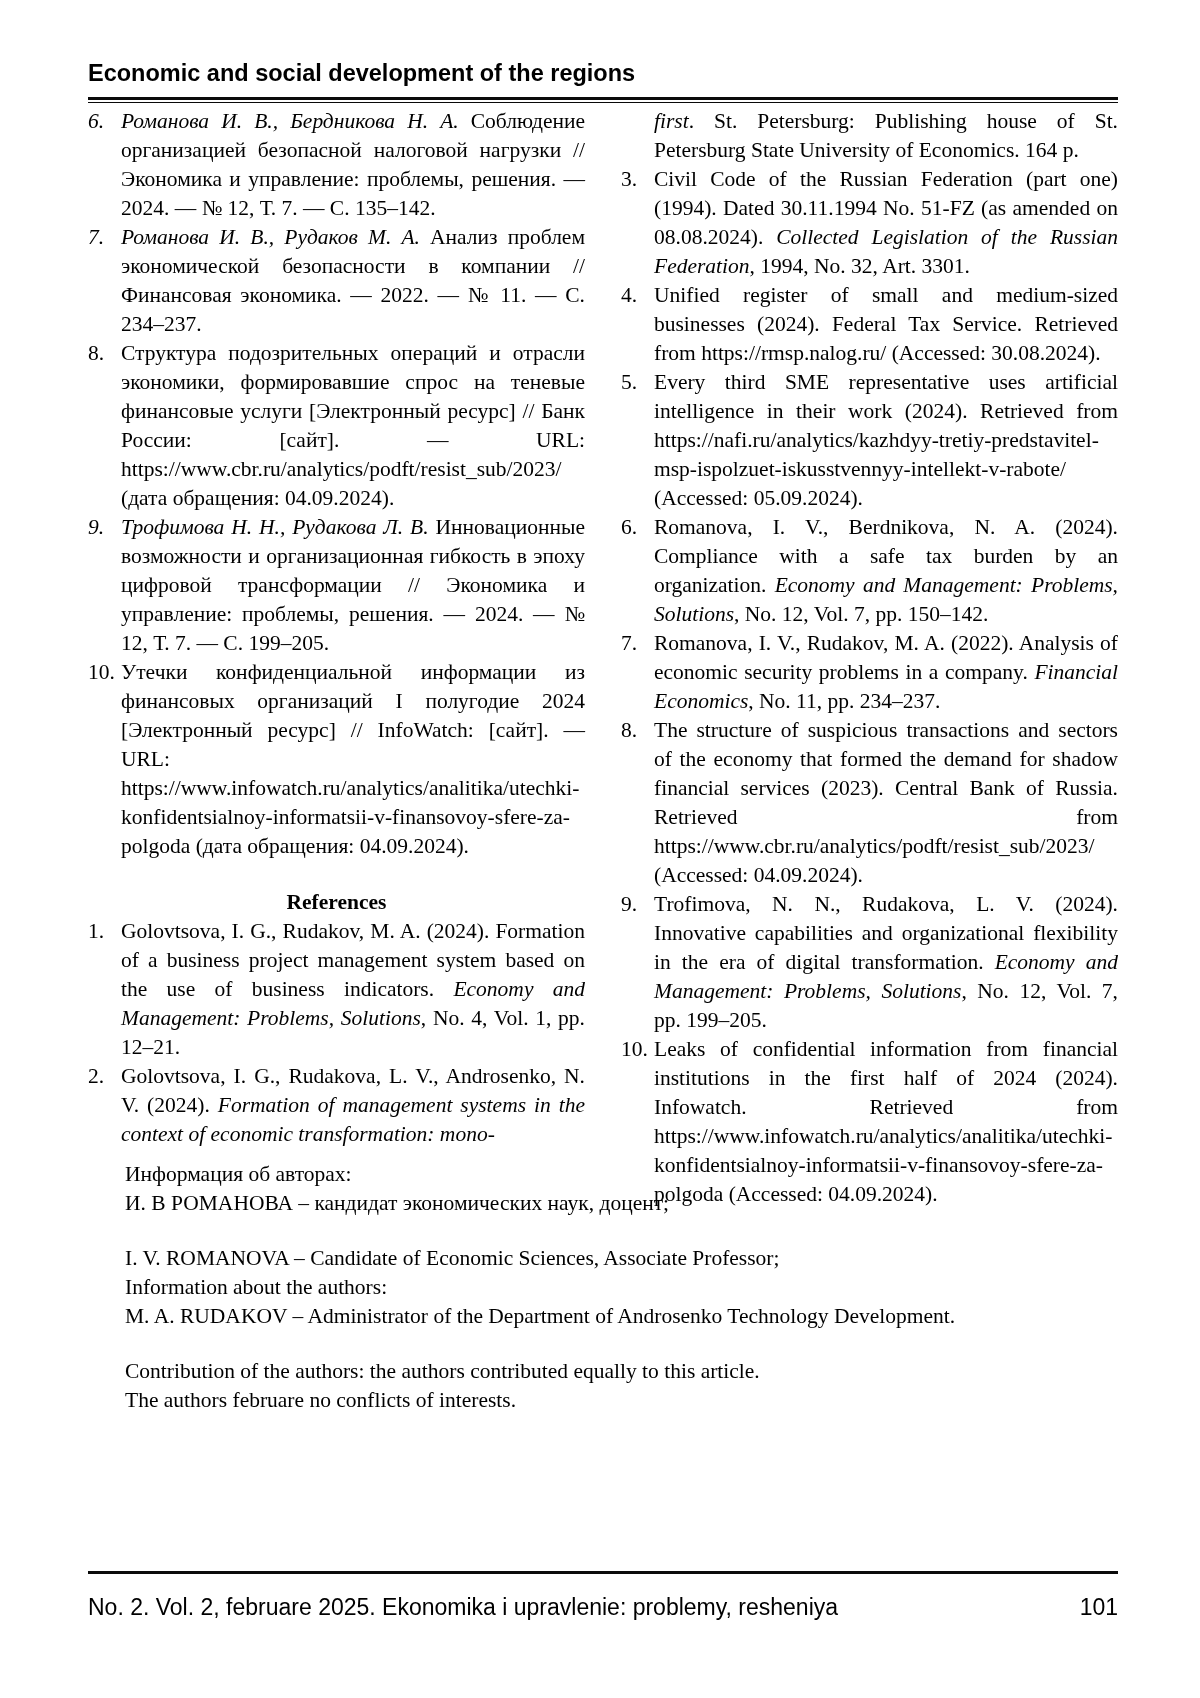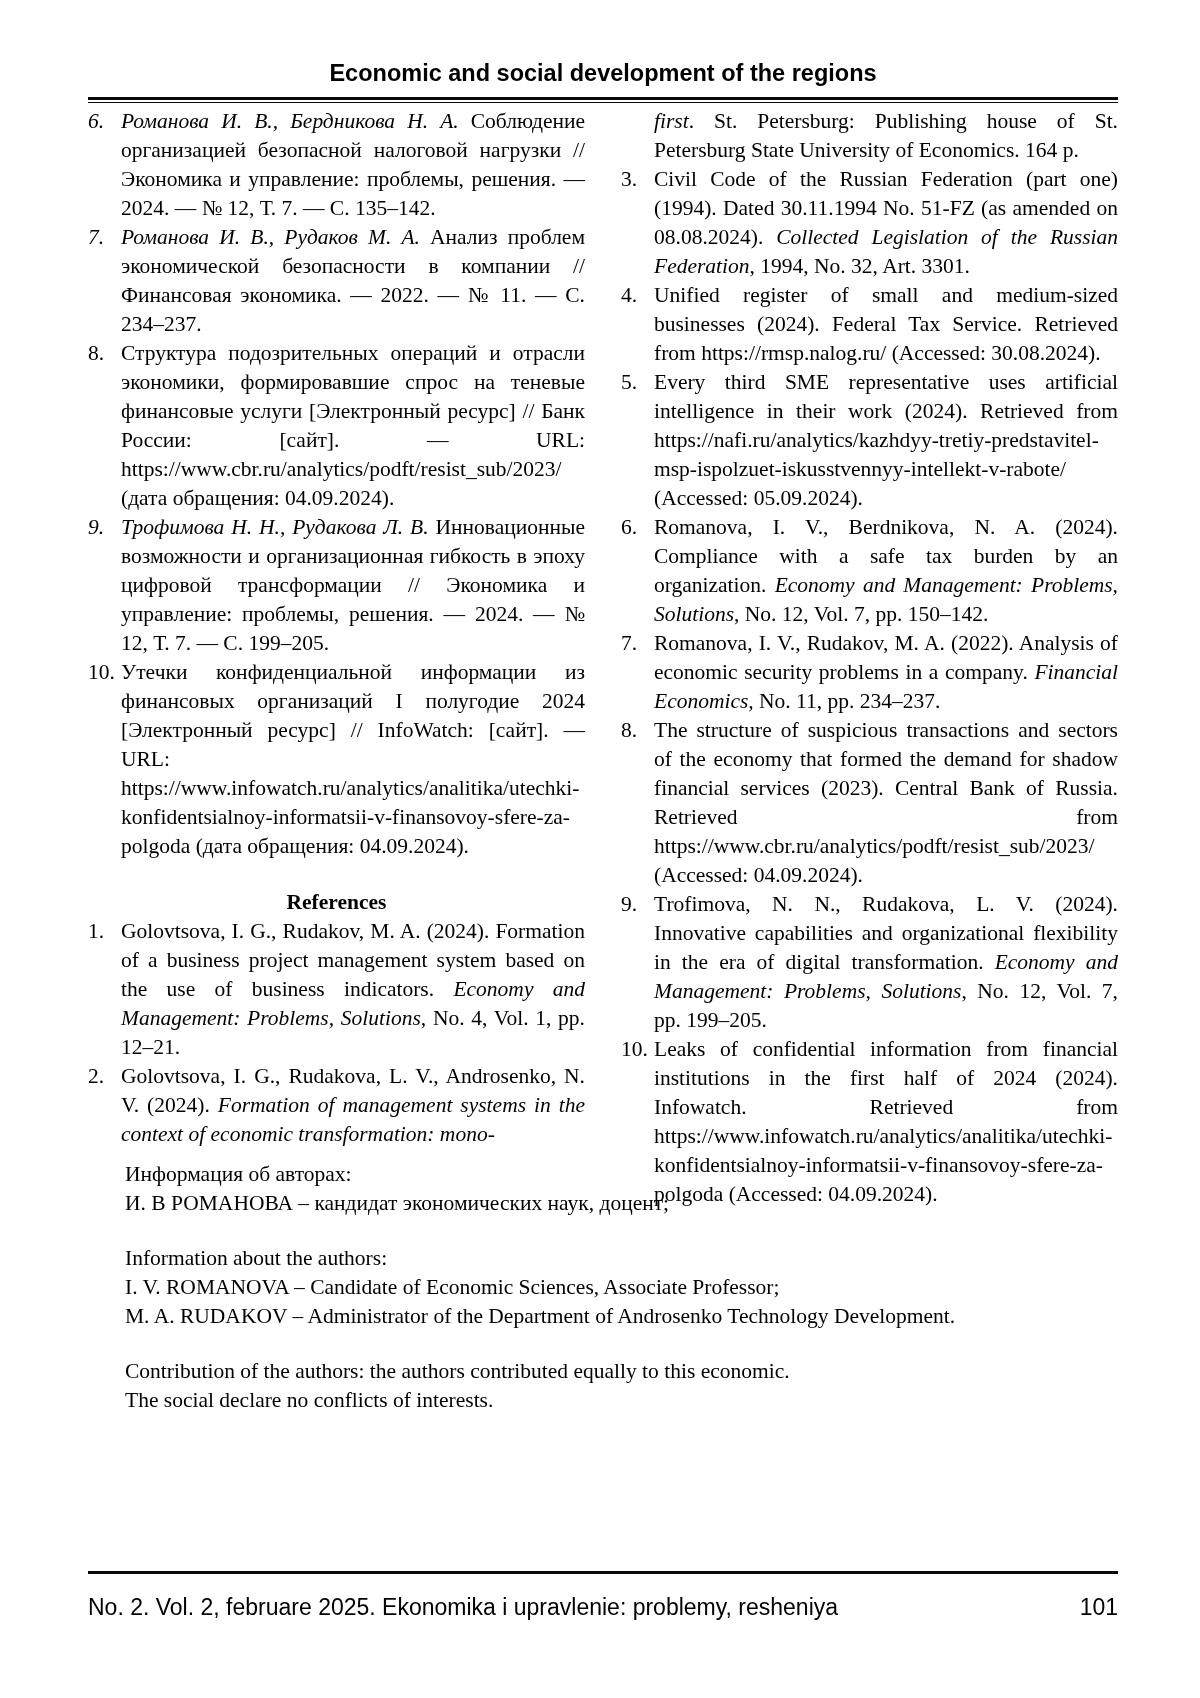--- a/index.html
+++ b/index.html
@@ -4,21 +4,21 @@
 <style>
   html,body{margin:0;padding:0;}
   body{
     width:1200px;height:1698px;
     background:#ffffff;color:#000;
     position:relative;overflow:hidden;
     font-family:"Liberation Serif", serif;
   }
   .running-head{
     position:absolute;top:60px;right:82px;left:88px;
-    text-align:center;
+    text-align:left;
     font-family:"Liberation Sans", sans-serif;
     font-weight:bold;font-size:23.5px;line-height:26px;
     white-space:nowrap;
   }
   .header-rule{
     position:absolute;top:97px;left:88px;right:82px;
     height:2px;
     border-top:3px solid #0a0a0a;
     border-bottom:1px solid #0a0a0a;
   }
@@ -87,27 +87,27 @@
       <div class="ref"><span class="num">10.</span><span>Leaks of confidential information from financial institutions in the first half of 2024 (2024). Infowatch. Retrieved from https://www.infowatch.ru/analytics/analitika/utechki-konfidentsialnoy-informatsii-v-finansovoy-sfere-za-polgoda (Accessed: 04.09.2024).</span></div>
     </div>
 </main>
 
 <section class="authors">
   <div class="info-block">
     <p>Информация об авторах:</p>
     <p>И. В РОМАНОВА – кандидат экономических наук, доцент;</p>
   </div>
   <div class="info-block">
+    <p>I. V. ROMANOVA – Candidate of Economic Sciences, Associate Professor;</p>
     <p>Information about the authors:</p>
-    <p>I. V. ROMANOVA – Candidate of Economic Sciences, Associate Professor;</p>
     <p>M. A. RUDAKOV – Administrator of the Department of Androsenko Technology Development.</p>
   </div>
   <div class="info-block">
-    <p>Contribution of the authors: the authors contributed equally to this economic.</p>
-    <p>The social declare no conflicts of interests.</p>
+    <p>Contribution of the authors: the authors contributed equally to this article.</p>
+    <p>The authors februare no conflicts of interests.</p>
   </div>
 </section>
 
 <div class="footer-rule"></div>
 <div class="footer-row">
   <span>No. 2. Vol. 2, februare 2025. Ekonomika i upravlenie: problemy, resheniya</span>
   <span>101</span>
 </div>
 
 </body></html>

